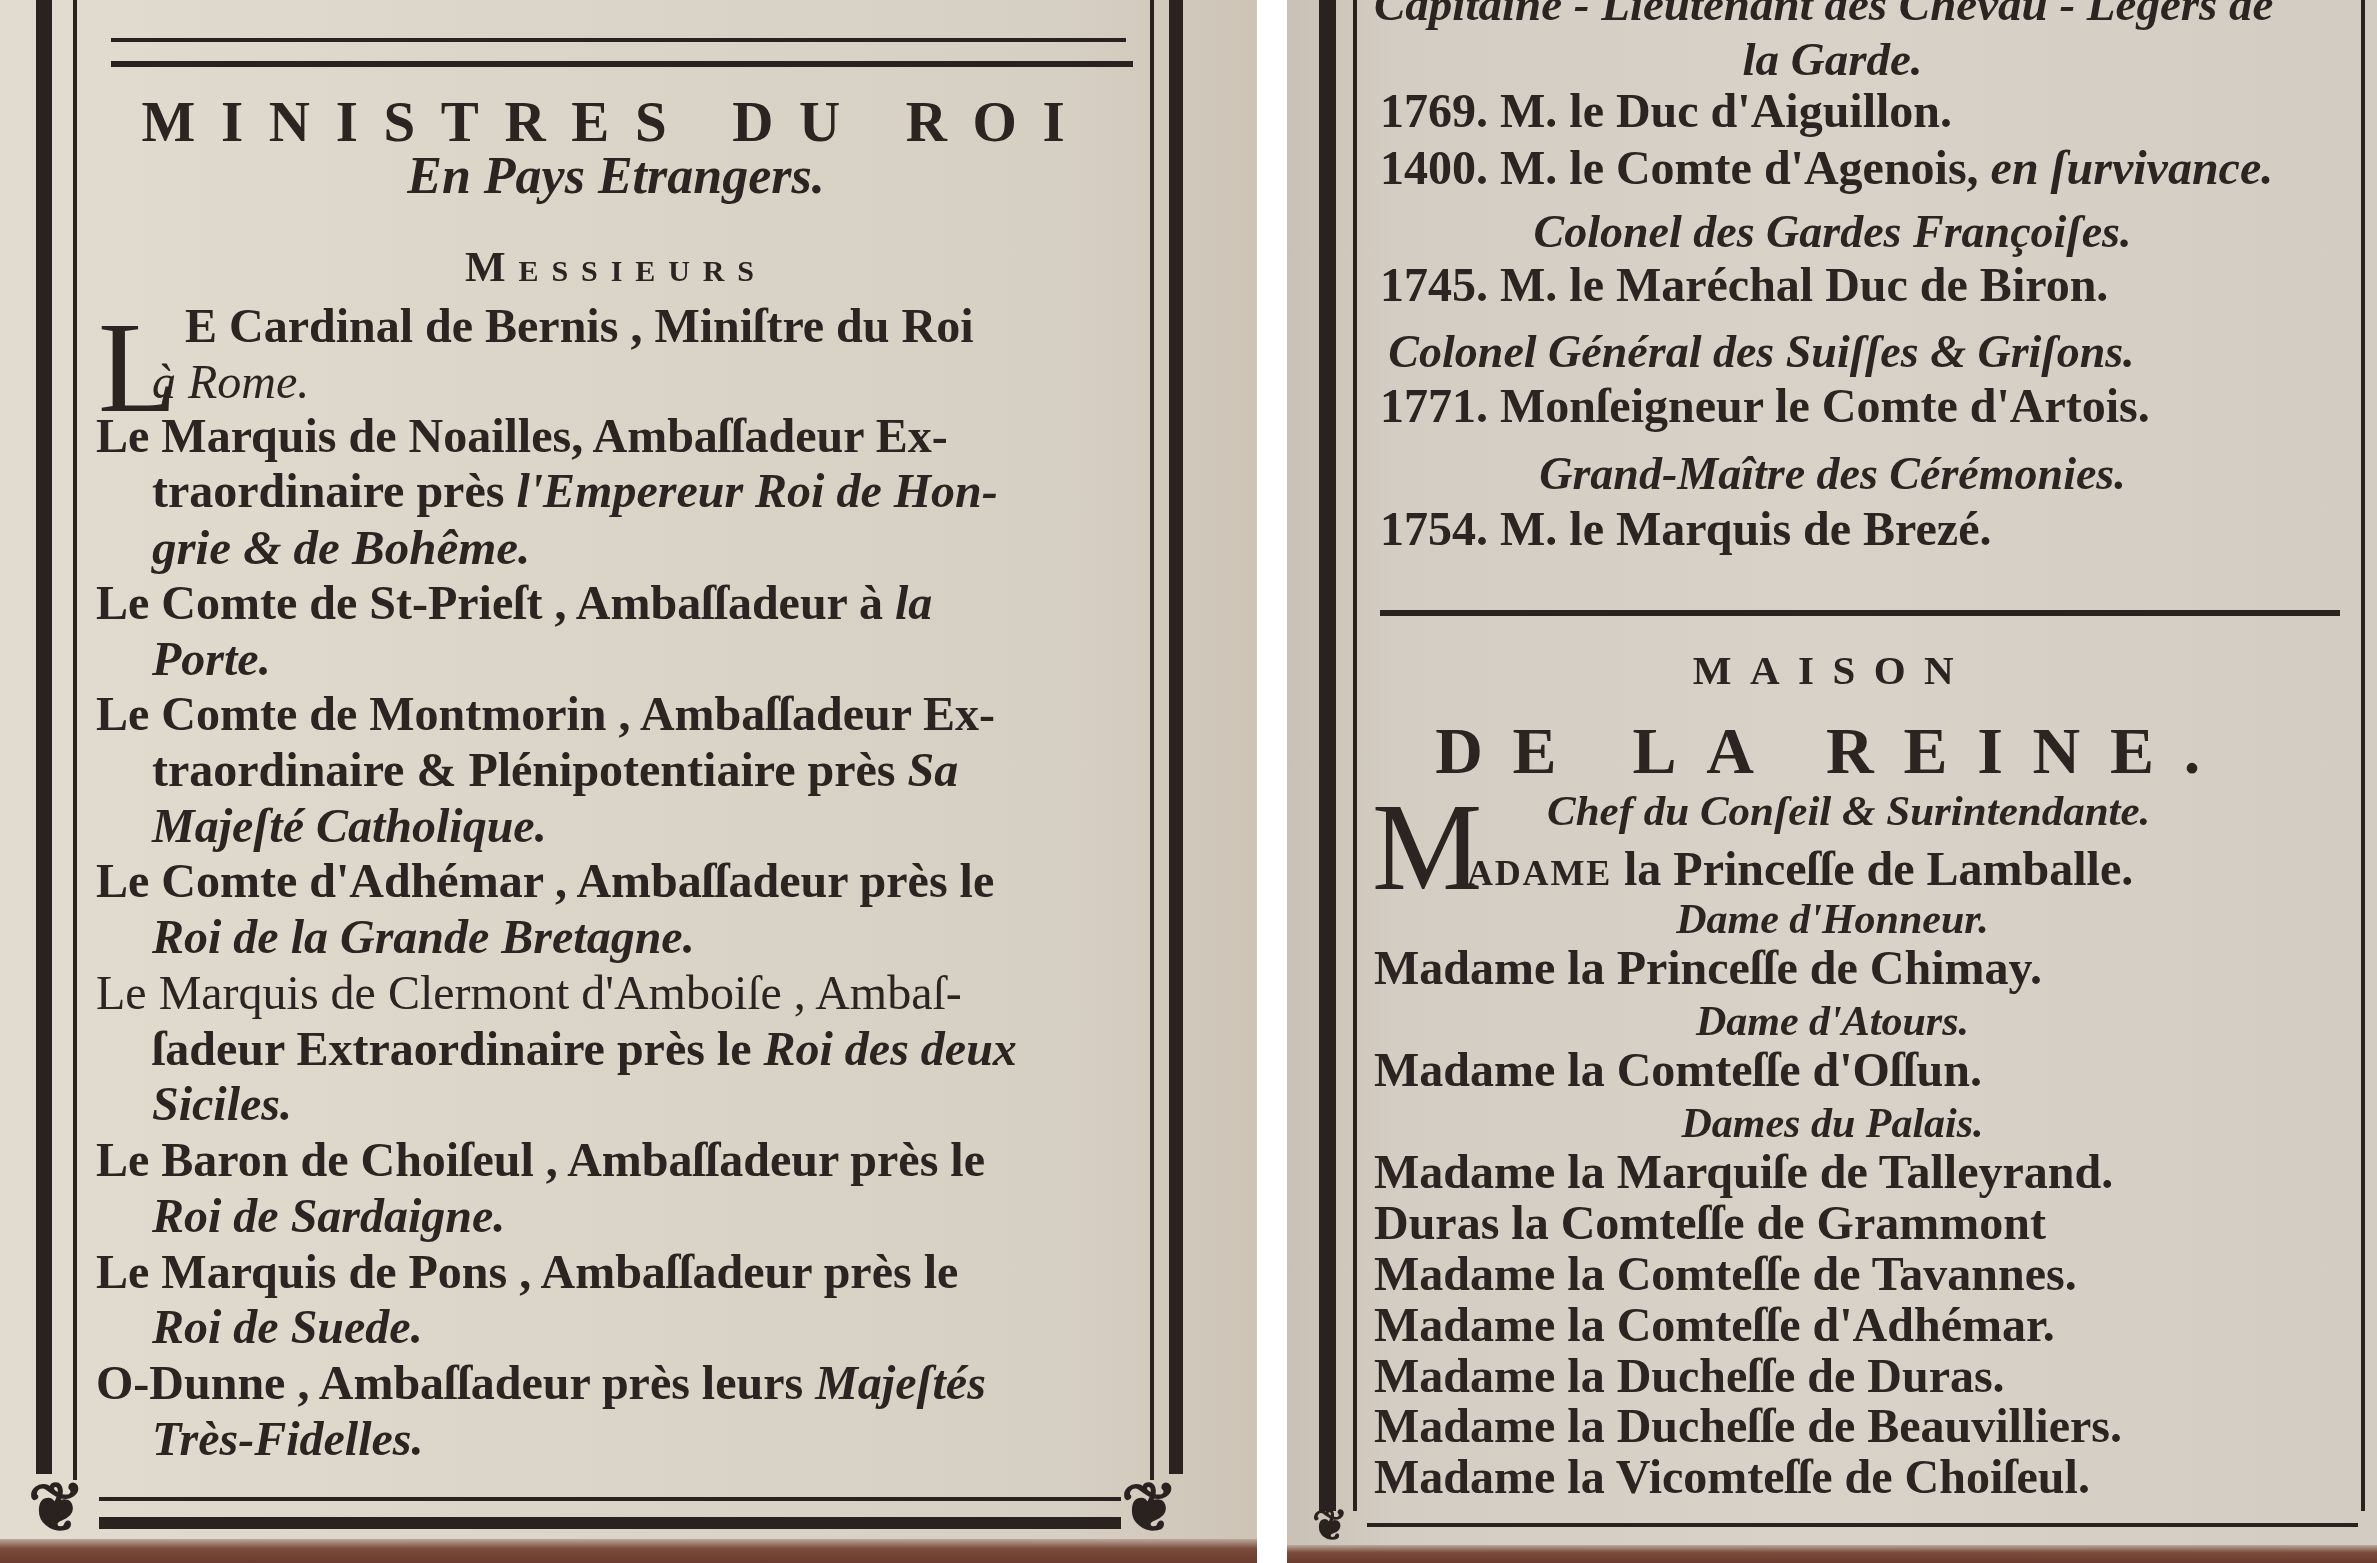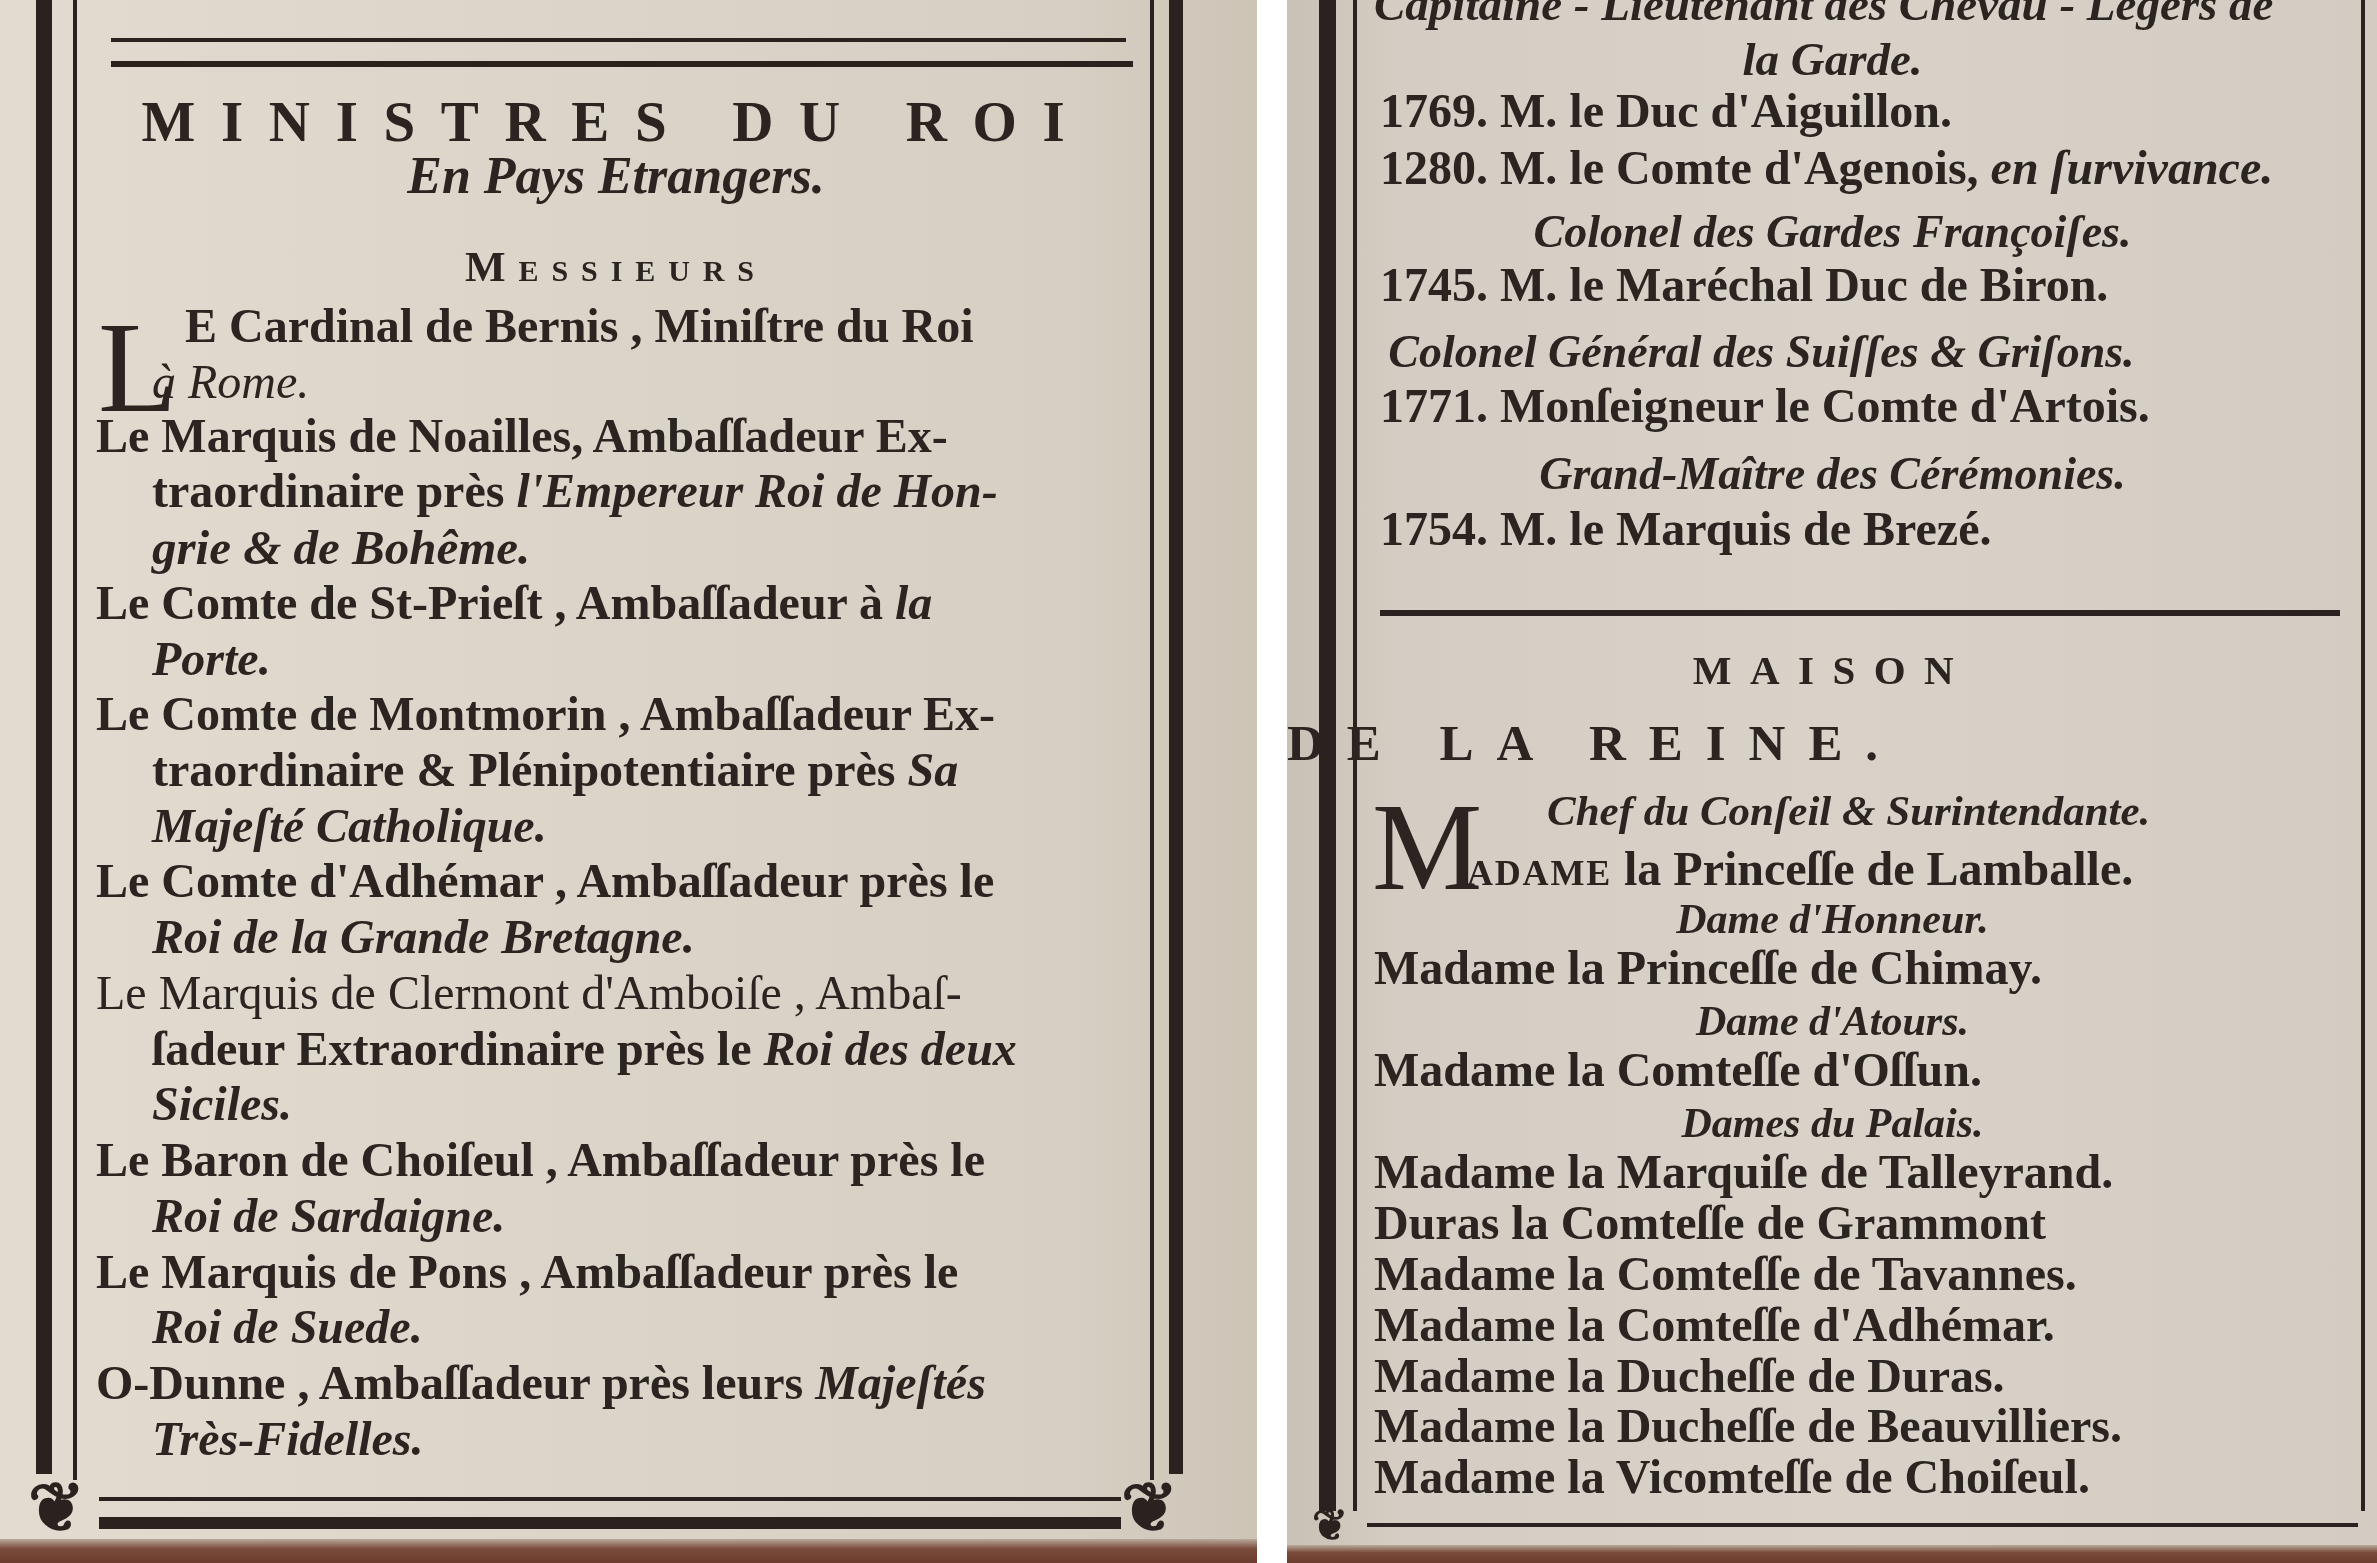--- a/index.html
+++ b/index.html
@@ -146,21 +146,21 @@
   <div class="vrule" style="left:1074px;top:0;width:3.7px;height:1511px;"></div>
 
   <div class="txt it" style="left:87px;top:-18.6px;font-size:47px;font-weight:bold;">Capitaine - Lieutenant des Chevau - Legers de</div>
   <div class="txt it" style="left:0;width:1091px;text-align:center;top:36px;font-size:47px;font-weight:bold;">la Garde.</div>
 
   <div class="txt" style="left:93px;top:87px;font-size:48px;font-weight:bold;">
     <span>1769.</span>
     <span>M. le Duc d'Aiguillon.</span>
   </div>
   <div class="txt" style="left:93px;top:144px;font-size:48px;font-weight:bold;">
-    <span>1280.</span>
+    <span>1400.</span>
     <span>M. le Comte d'Agenois, </span><span class="it">en ſurvivance.</span>
   </div>
 
   <div class="txt it" style="left:0;width:1091px;text-align:center;top:209px;font-size:46px;font-weight:bold;">Colonel des Gardes Françoiſes.</div>
   <div class="txt" style="left:93px;top:261px;font-size:48px;font-weight:bold;">
     <span>1745.</span>
     <span>M. le Maréchal Duc de Biron.</span>
   </div>
 
   <div class="txt it" style="left:0;width:949px;text-align:center;top:329px;font-size:46px;font-weight:bold;">Colonel Général des Suiſſes &amp; Griſons.</div>
@@ -171,21 +171,21 @@
 
   <div class="txt it" style="left:0;width:1091px;text-align:center;top:451px;font-size:46px;font-weight:bold;">Grand-Maître des Cérémonies.</div>
   <div class="txt" style="left:93px;top:505px;font-size:48px;font-weight:bold;">
     <span>1754.</span>
     <span>M. le Marquis de Brezé.</span>
   </div>
 
   <div class="hrule" style="left:93px;top:610px;width:960px;height:5.6px;"></div>
 
   <div class="txt caps" style="left:0;width:1091px;text-align:center;top:650px;font-size:41px;">MAISON</div>
-  <div class="txt caps" style="left:0;width:1091px;top:718px;font-size:51px;">DE LA REINE.</div>
+  <div class="txt caps" style="left:0;width:1091px;text-align:center;top:718px;font-size:66px;">DE LA REINE.</div>
 
   <div class="dropcap" style="left:85px;top:786px;font-size:124px;">M</div>
   <div class="txt it" style="left:260px;top:789px;font-size:43px;font-weight:bold;">Chef du Conſeil &amp; Surintendante.</div>
   <div class="txt" style="left:180px;top:845px;font-size:48px;font-weight:bold;">
     <span style="font-size:36px;letter-spacing:0.05em;">ADAME</span>
     <span>la Princeſſe de Lamballe.</span>
   </div>
 
   <div class="txt it" style="left:0;width:1091px;text-align:center;top:898px;font-size:42px;font-weight:bold;">Dame d'Honneur.</div>
   <div class="txt" style="left:87px;top:944px;font-size:48px;font-weight:bold;">Madame la Princeſſe de Chimay.</div>

